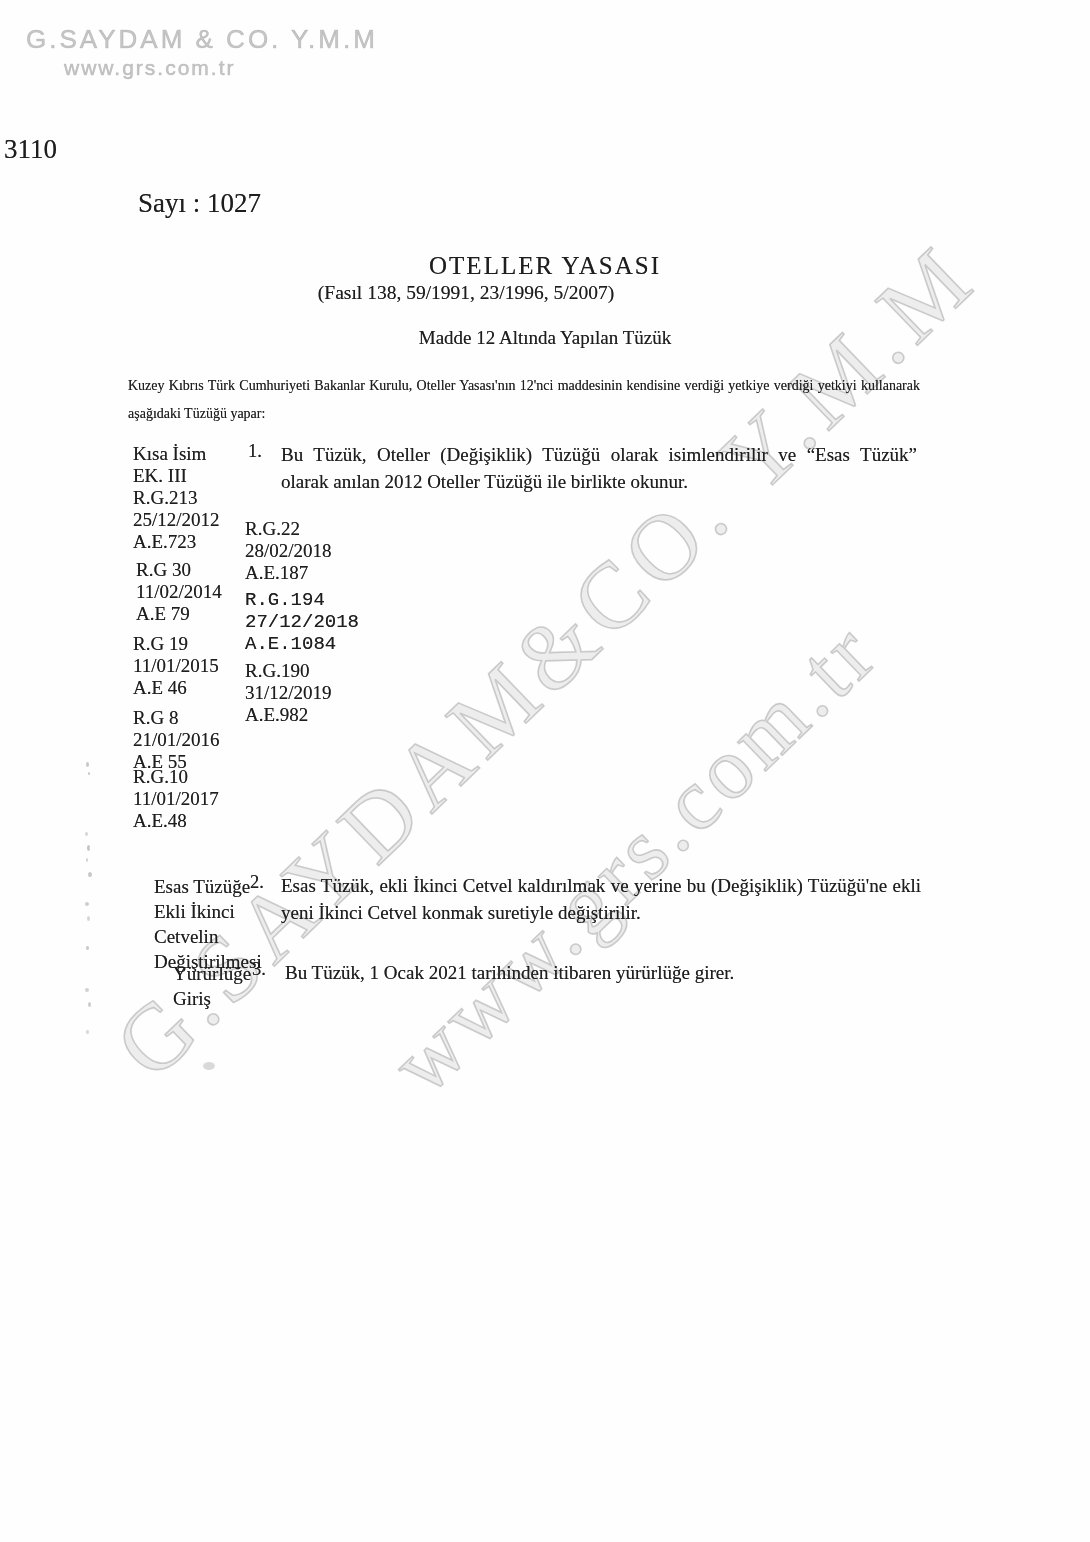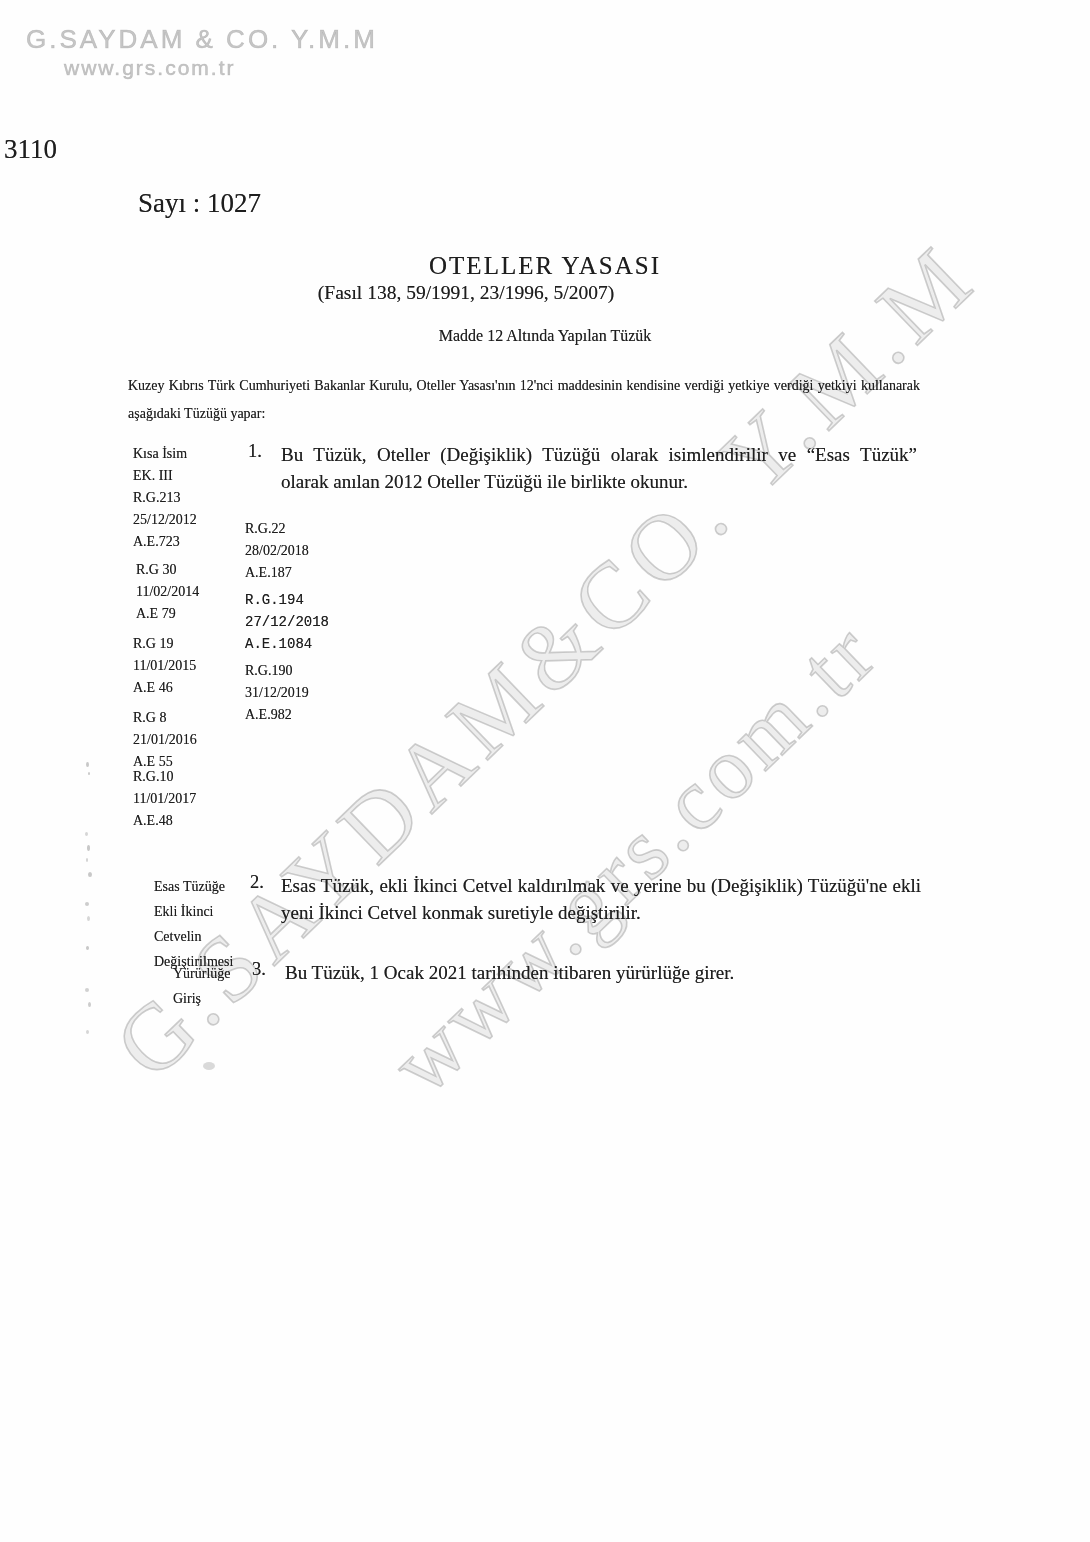--- a/index.html
+++ b/index.html
@@ -30,23 +30,23 @@
   }
   .wm1{font-size:94px;letter-spacing:8px;line-height:113px;}
   .wm2{font-size:88px;letter-spacing:5px;line-height:106px;margin-left:186px;margin-top:94px;}
   
   .doc{position:relative;z-index:2;}
   .doc *{text-shadow:0 0 .5px rgba(20,20,20,.6);}
   .page-number{left:4px;top:134px;width:1090px;font-size:27px;}
   .sayi{left:138px;top:188px;font-size:27px;}
   .law-title{left:0;top:252px;width:1090px;text-align:center;font-size:25px;letter-spacing:2px;}
   .law-refs{left:0;top:282px;width:932px;text-align:center;font-size:19.5px;}
-  .section-heading{left:0;top:327px;width:1090px;text-align:center;font-size:16px;}
+  .section-heading{left:0;top:327px;width:1090px;text-align:center;font-size:19px;}
   .intro{left:128px;top:372px;width:792px;font-size:14px;line-height:28px;text-align:justify;}
-  .side{font-size:14px;line-height:22px;}
+  .side{font-size:19px;line-height:22px;}
   .side div{white-space:nowrap;}
   .side-wide{line-height:25px;}
   .art-num{font-size:18.5px;}
   .art-text{font-size:19px;line-height:27px;text-align:justify;}
   
   .speck{position:absolute;background:#9b9b9b;border-radius:50%;opacity:.55;z-index:2;}
   .blob{position:absolute;background:rgba(150,150,150,.35);border-radius:50%;z-index:1;}
 </style>
 </head>
 <body>

